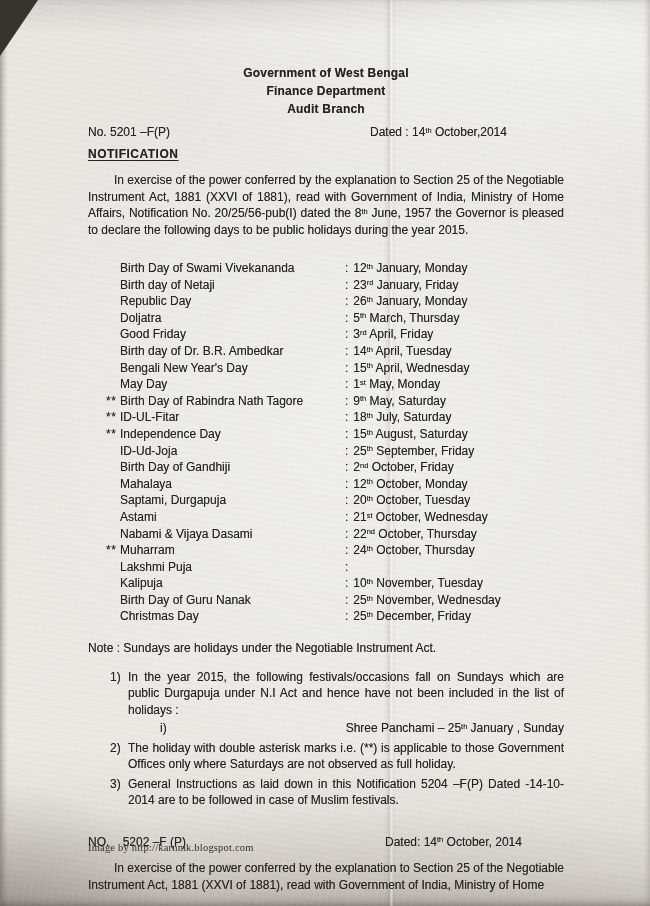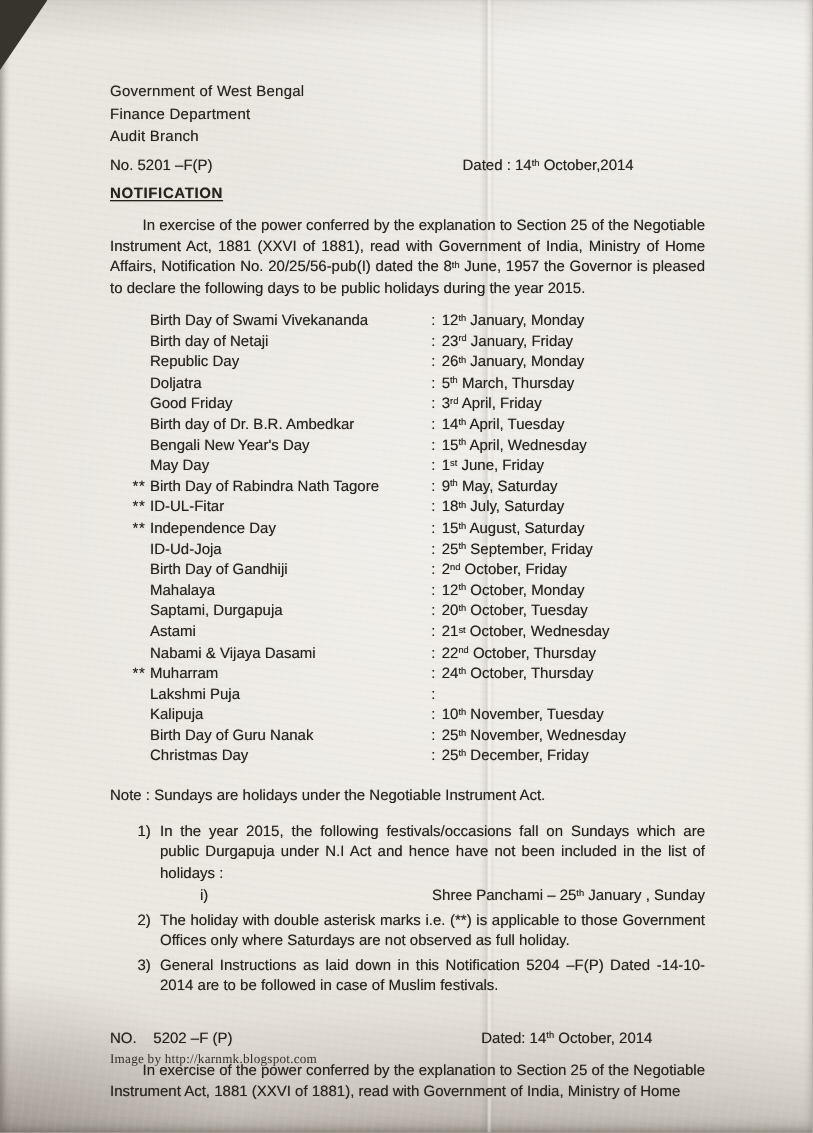--- a/index.html
+++ b/index.html
@@ -25,30 +25,30 @@
     background-image:
       repeating-linear-gradient(8deg, rgba(0,0,0,0.013) 0 2px, transparent 2px 6px),
       repeating-linear-gradient(98deg, rgba(255,255,255,0.03) 0 2px, transparent 2px 7px);}
   .corner{position:absolute;top:0;left:0;width:38px;height:56px;background:#37332d;
     clip-path:polygon(0 0,100% 0,0 100%);}
   .fold{position:absolute;top:0;bottom:0;left:384px;width:12px;pointer-events:none;
     background:linear-gradient(90deg, transparent 0, rgba(120,110,98,0.10) 30%,
       rgba(90,82,72,0.14) 45%, rgba(255,255,255,0.45) 60%, rgba(140,130,118,0.08) 80%, transparent 100%);}
   .content{position:absolute;left:88px;top:64px;width:476px;font-size:12px;line-height:16.5px;
     text-shadow:0 0 0.6px rgba(38,33,28,0.5);}
-  .doc-header{text-align:left;font-weight:normal;line-height:18px;letter-spacing:0.2px}
+  .doc-header{text-align:center;font-weight:bold;line-height:18px;letter-spacing:0.2px}
   .ref-row{display:flex;font-weight:normal;margin-top:6px}
   .ref-left{width:282px;flex:none}
   .ref-row.second{font-weight:normal;margin-top:25px}
   .ref-row.second .ref-left{width:297px;white-space:pre-wrap}
   .title-row{text-align:left;margin-top:5px}
   .title{font-weight:bold;text-decoration:underline;text-underline-offset:2px;letter-spacing:0.5px}
   .para{margin-top:10px;text-align:justify}
   .indent{text-indent:26px}
-  .holiday-list{margin-top:10px;line-height:16.6px}
+  .holiday-list{margin-top:22px;line-height:16.6px}
   .h-row{display:flex;margin-left:18px}
   .h-pre{width:14px;flex:none;letter-spacing:0.5px}
   .h-name{width:225px;flex:none}
   .h-sep{flex:none;margin-right:5px}
   .h-date{flex:1}
   sup{font-size:0.62em;line-height:0;position:relative;top:-0.45em;vertical-align:baseline}
   .note{margin-top:15px}
   .ins{margin-top:12px}
   .ins-row{display:flex;margin-left:22px;margin-top:3px}
   .ins-num{width:18px;flex:none}
@@ -134,21 +134,21 @@
           <span class="h-pre"></span>
           <span class="h-name">Bengali New Year's Day</span>
           <span class="h-sep">:</span>
           <span class="h-date"><span>15</span><sup>th</sup><span> April, Wednesday</span></span>
         </div>
 
         <div class="h-row">
           <span class="h-pre"></span>
           <span class="h-name">May Day</span>
           <span class="h-sep">:</span>
-          <span class="h-date"><span>1</span><sup>st</sup><span> June, Friday</span></span>
+          <span class="h-date"><span>1</span><sup>st</sup><span> May, Monday</span></span>
         </div>
 
         <div class="h-row">
           <span class="h-pre">**</span>
           <span class="h-name">Birth Day of Rabindra Nath Tagore</span>
           <span class="h-sep">:</span>
           <span class="h-date"><span>9</span><sup>th</sup><span> May, Saturday</span></span>
         </div>
 
         <div class="h-row">

